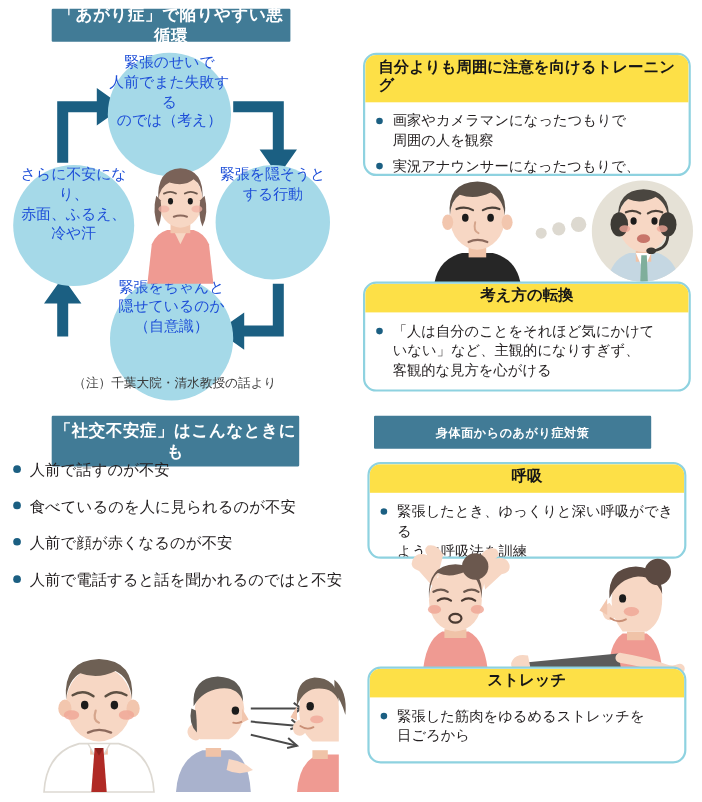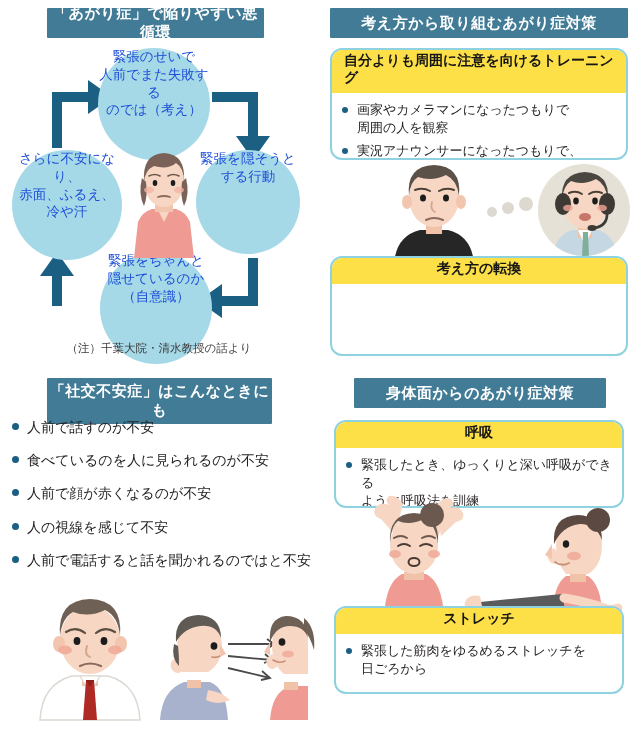--- a/index.html
+++ b/index.html
@@ -101,21 +101,21 @@
   }
   .sns-list li:before{
     content:"";position:absolute;left:0;top:5px;
     width:7px;height:7px;border-radius:50%;background:#1b5f82;
   }
   .sns-list{list-style:none;margin:0;padding:0;}
   .sns-illo{position:absolute;left:32px;top:222px;width:276px;height:132px;}
 
   
   #p-body{left:320px;top:366px;width:318px;height:363px;}
-  #p-body .bar{left:34px;top:12px;width:252px;height:30px;font-size:15px;position:absolute;}
+  #p-body .bar{left:20px;top:12px;width:252px;height:30px;font-size:11px;position:absolute;}
   #card-breath{left:14px;top:54px;width:290px;height:88px;}
   #card-stretch{left:14px;top:240px;width:290px;height:88px;}
   .yoga-illo{position:absolute;left:20px;top:124px;width:288px;height:126px;}
 
   svg{display:block;overflow:visible;}
 </style>
 </head>
 <body>
 
 <div class="page">
@@ -179,21 +179,20 @@
       <path d="M44,30 Q49,27 55,30" stroke="#6b574c" stroke-width="1.6" fill="none" stroke-linecap="round"></path>
       <ellipse cx="25" cy="44" rx="5" ry="3.2" fill="#f3b3a6" opacity=".75"></ellipse>
       <ellipse cx="55" cy="44" rx="5" ry="3.2" fill="#f3b3a6" opacity=".75"></ellipse>
       <path d="M34,51 Q40,49 46,51" stroke="#8c6a5d" stroke-width="1.8" fill="none" stroke-linecap="round"></path>
     </svg>
 
     <div class="note">（注）千葉大院・清水教授の話より</div>
   </section>
 
   <section class="panel" id="p-think">
-    <div class="bar">考え方から取り組むあがり症対策</div>
 
     <div class="card" id="card-train">
       <div class="card-head left">自分よりも周囲に注意を向けるトレーニング</div>
       <div class="card-body">
         <ul class="bl">
           <li><span style="white-space:pre-line">画家やカメラマンになったつもりで
 周囲の人を観察</span></li>
           <li><span style="white-space:pre-line">実況アナウンサーになったつもりで、
 目の前の状況を頭の中で言葉にしてみる</span></li>
         </ul>
@@ -239,31 +238,37 @@
         <path d="M183,33 Q190,30 196,34" stroke="#4b4139" stroke-width="2" fill="none" stroke-linecap="round"></path>
         <path d="M203,34 Q209,30 216,33" stroke="#4b4139" stroke-width="2" fill="none" stroke-linecap="round"></path>
         <ellipse cx="182" cy="48" rx="5" ry="3.2" fill="#f0a898" opacity=".8"></ellipse>
         <ellipse cx="216" cy="48" rx="5" ry="3.2" fill="#f0a898" opacity=".8"></ellipse>
         <ellipse cx="199" cy="57" rx="6" ry="4" fill="#c8756a"></ellipse>
       </g>
     </svg>
 
     <div class="card" id="card-shift">
       <div class="card-head">考え方の転換</div>
+      <div class="card-body">
+        <ul class="bl">
+          <li><span style="white-space:pre-line">「人は自分のことをそれほど気にかけて
+いない」など、主観的になりすぎず、
+客観的な見方を心がける</span></li>
+        </ul>
+      </div>
     </div>
   </section>
 
   <section class="panel" id="p-sns">
     <div class="bar">「社交不安症」はこんなときにも</div>
 
     <ul class="sns-list">
       <li><span>人前で話すのが不安</span></li>
       <li><span>食べているのを人に見られるのが不安</span></li>
       <li><span>人前で顔が赤くなるのが不安</span></li>
-      <li><span>人の視線を感じて不安</span></li>
       <li><span>人前で電話すると話を聞かれるのではと不安</span></li>
     </ul>
 
     <svg class="sns-illo" viewBox="0 0 276 132">
 
       <path d="M8,132 Q10,96 40,88 L76,88 Q106,96 108,132 Z" fill="#ffffff" stroke="#ddd9d2" stroke-width="1.5"></path>
       <path d="M50,88 h16 v10 h-16 Z" fill="#f0c3a8"></path>
       <path d="M48,88 L58,106 L68,88 Z" fill="#ffffff" stroke="#ddd9d2" stroke-width="1.2"></path>
       <path d="M54,92 h8 l3,40 h-14 Z" fill="#b02a25"></path>
       <path d="M54,92 L58,99 L62,92 Z" fill="#8e1f1b"></path>

